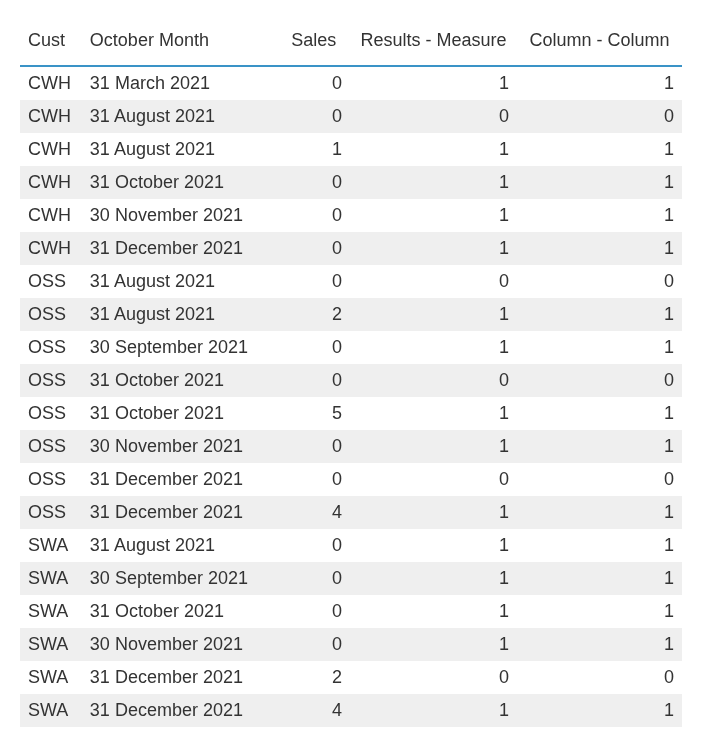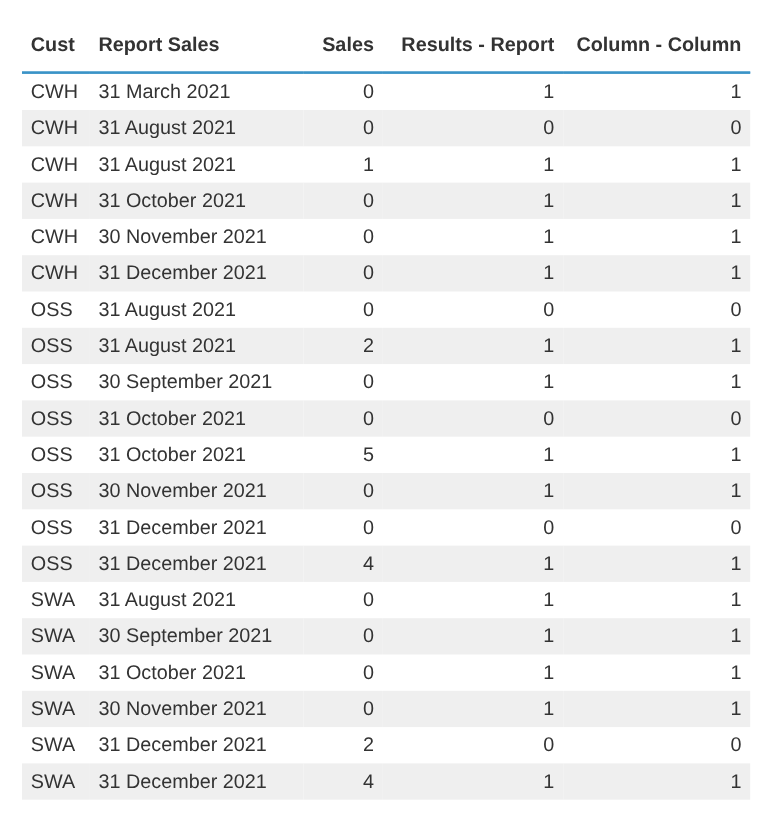--- a/index.html
+++ b/index.html
@@ -13,30 +13,30 @@
       color: #333333;
       background: #ffffff;
       padding: 20px;
       width: 702px;
     }
     .table {
       width: 100%;
       border-collapse: collapse;
     }
     .header-row th {
-      font-weight: 700;
+      font-weight: 400;
       text-align: left;
       padding: 10px 8px 14px 8px;
       border-bottom: 2px solid #3a93c7;
       color: #333333;
       white-space: nowrap;
       margin-left: 40px;
     }
     .header-row th.num {
-      text-align: right;
+      text-align: center;
     }
     .body-row td {
       padding: 6px 8px;
       color: #333333;
       white-space: nowrap;
     }
     .body-row:nth-child(even) td {
       background: #efefef;
     }
     .body-row td.num {
@@ -48,23 +48,23 @@
     .col-measure { width: 160px; }
     .col-column { width: 160px; }
   </style>
 </head>
 <body>
 
 <table class="table">
   <thead>
     <tr class="header-row">
       <th class="col-cust">Cust</th>
-      <th class="col-month">Report Sales</th>
+      <th class="col-month">October Month</th>
       <th class="col-sales num">Sales</th>
-      <th class="col-measure num">Results - Report</th>
+      <th class="col-measure num">Results - Measure</th>
       <th class="col-column num">Column - Column</th>
     </tr>
   </thead>
   <tbody id="table-body">
   <tr class="body-row">
         <td class="col-cust">CWH</td>
         <td class="col-month">31 March 2021</td>
         <td class="col-sales num">0</td>
         <td class="col-measure num">1</td>
         <td class="col-column num">1</td>

